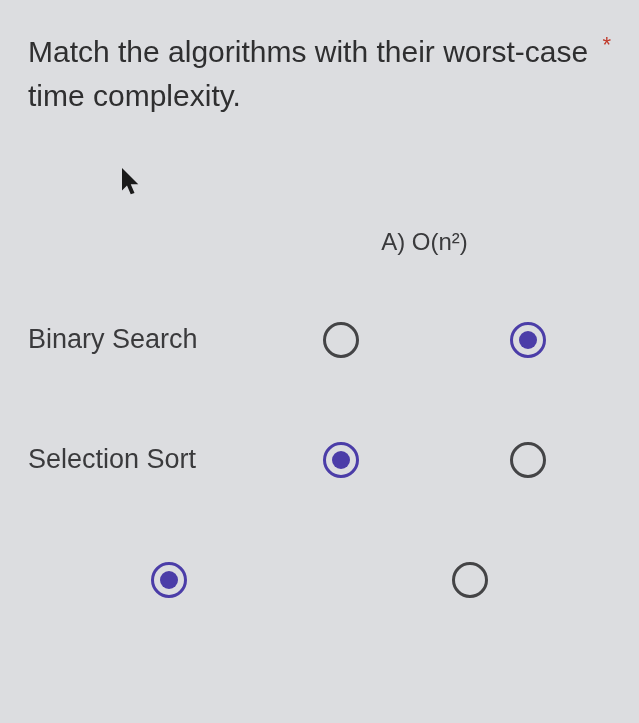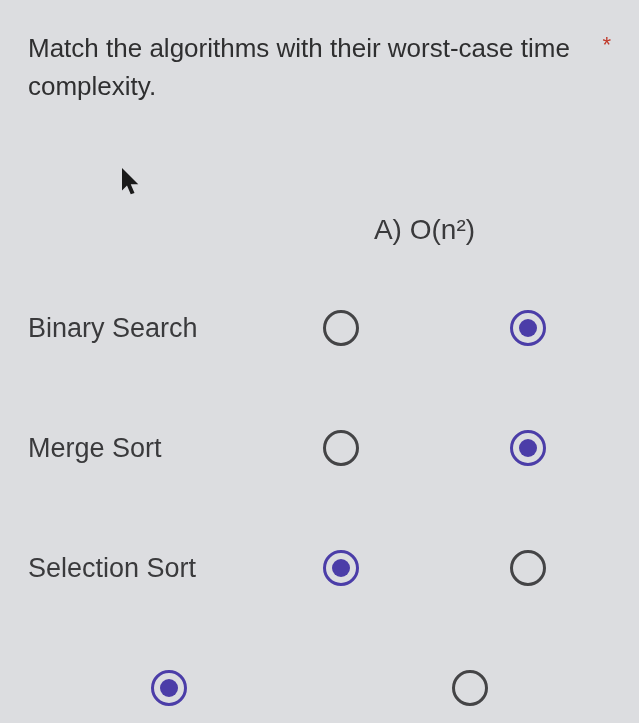--- a/index.html
+++ b/index.html
@@ -15,21 +15,21 @@
     overflow: hidden;
   }
   .container {
     padding: 30px 28px 0 28px;
   }
   .question-row {
     display: flex;
     align-items: flex-start;
   }
   .question-text {
-    font-size: 26px;
+    font-size: 30px;
     line-height: 1.45;
     color: #2f2f30;
     flex: 1;
   }
   .required-star {
     color: #c0392b;
     font-size: 22px;
     margin-left: 10px;
     margin-top: 2px;
   }
@@ -58,21 +58,21 @@
     line-height: 1.3;
     padding-right: 10px;
   }
   .col {
     flex: 1;
     display: flex;
     justify-content: center;
     align-items: center;
   }
   .col-header {
-    font-size: 28px;
+    font-size: 24px;
     color: #3a3a3c;
     white-space: nowrap;
   }
   .radio {
     width: 36px;
     height: 36px;
     border-radius: 50%;
     background: transparent;
     display: flex;
     align-items: center;
@@ -126,31 +126,20 @@
       <div class="col">
           <div class="radio unselected"></div>
         </div>
       <div class="col">
           <div class="radio selected">
             <div class="dot"></div>
           </div>
         </div>
     </div>
 
-    <div class="grid-row data-row">
-      <div class="row-label">Merge Sort</div>
-      <div class="col">
-          <div class="radio unselected"></div>
-        </div>
-      <div class="col">
-          <div class="radio selected">
-            <div class="dot"></div>
-          </div>
-        </div>
-    </div>
 
     <div class="grid-row data-row">
       <div class="row-label">Selection Sort</div>
       <div class="col">
           <div class="radio selected">
             <div class="dot"></div>
           </div>
         </div>
       <div class="col">
           <div class="radio unselected"></div>

